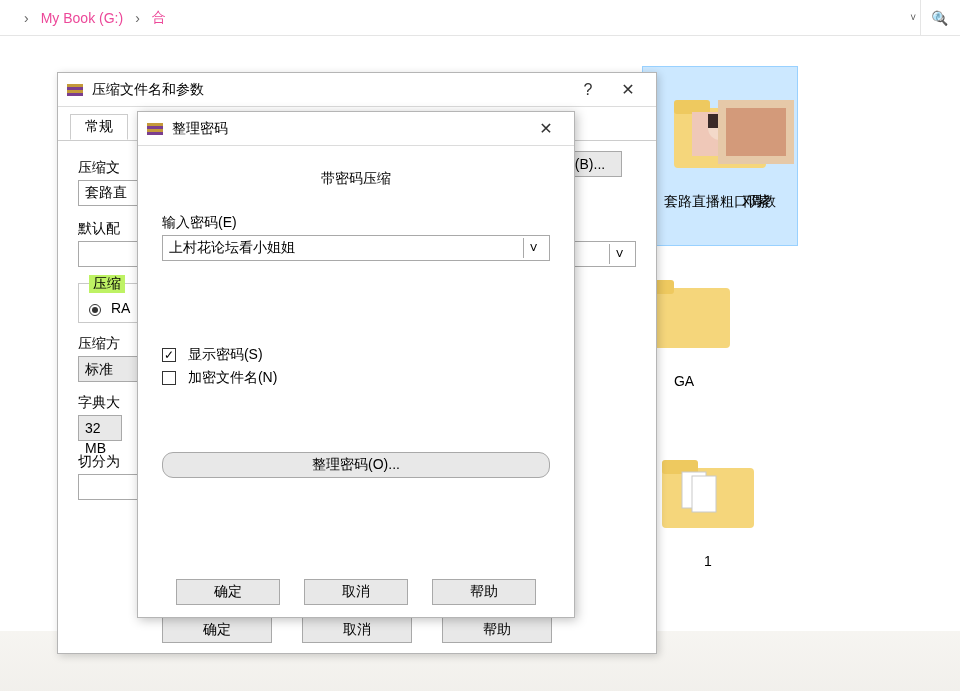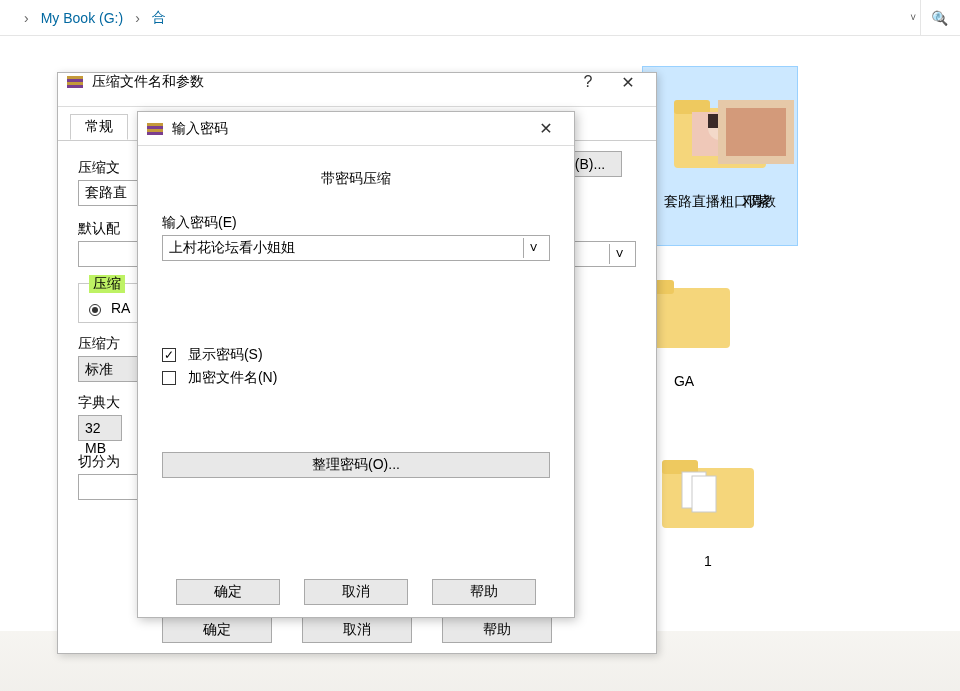--- a/index.html
+++ b/index.html
@@ -1,20 +1,20 @@
 <!DOCTYPE html>
 <html><head>
 <meta charset="utf-8">
 <style>
 * { box-sizing: border-box; font-family: "Microsoft YaHei", "Segoe UI", sans-serif; font-size: 14px; }
 body { margin: 0; width: 960px; height: 691px; background: #fff; overflow: hidden; position: relative; }
 
 
 .topbar { height: 36px; display: flex; align-items: center; border-bottom: 1px solid #e5e5e5; padding: 0 6px; position: relative; }
-.crumb { padding: 0 6px; color: #0369a1; }
+.crumb { padding: 0 6px; color: #ec4899; }
 .crumb.sep { color: #666; }
 .topbar .spacer { flex: 1; }
 .topbtn { width: 28px; height: 28px; display: inline-flex; align-items: center; justify-content: center; color: #555; }
 .topbar .dd { font-size: 10px; color: #555; margin-right: 10px; }
 .searchbox { position:absolute; right:0; top:0; height:35px; border-left:1px solid #e5e5e5; display:flex; align-items:center; padding-left:10px; width:40px;}
 
 
 .explorer { position: absolute; top: 36px; left: 0; right: 0; bottom: 0; padding: 30px 20px 0 20px; }
 .items { display: flex; flex-wrap: wrap; align-content: flex-start; }
 .item { width: 156px; height: 180px; display: flex; flex-direction: column; align-items: center; text-align: center; padding-top: 10px; border: 1px solid transparent; }
@@ -23,31 +23,31 @@
 .item .name { margin-top: 6px; line-height: 1.25; max-width: 140px; word-break: break-all; }
 
 
 .folder-svg { width: 100px; height: 80px; }
 .folder-svg .back { fill: #f5d67b; }
 .folder-svg .tab  { fill: #eec95f; }
 .folder-svg .paper{ fill: #fff; stroke:#c9c9c9; stroke-width:1; }
 
 
 .dialog1 { position: absolute; left: 57px; top: 72px; width: 600px; height: 582px; background: #fff; border: 1px solid #b5b5b5; box-shadow: 2px 2px 8px rgba(0,0,0,.18); }
-.dlg1-titlebar { height: 34px; display: flex; padding: 0 8px; border-bottom: 1px solid #dcdcdc; }
+.dlg1-titlebar { height: 34px; display: flex; align-items: center; padding: 0 8px; border-bottom: 1px solid #dcdcdc; }
 .winrar-icon { width: 18px; height: 18px; margin-right: 8px; }
 .dlg1-title { flex: 1; }
 .dlg1-xbtn { width: 40px; text-align: center; font-size: 16px; color: #333; }
 .tabrow { padding: 6px 12px 0 12px; border-bottom: 1px solid #ccc; height: 34px; }
 .tab { display: inline-block; border: 1px solid #ccc; border-bottom: 1px solid #fff; background: #fff; padding: 3px 14px; position: relative; top: 1px; }
 .dlg1-body { padding: 12px 20px; }
 .label { margin: 6px 0 3px 0; }
 .textfield { height: 26px; width: 100%; border: 1px solid #a9a9a9; padding: 2px 6px; line-height: 20px; background: #fff; }
 .btn { height: 26px; border: 1px solid #a9a9a9; background: #e8e8e8; padding: 0 14px; display:inline-flex; align-items:center; justify-content:center;}
-.btn.block { width: 100%; }
+.btn.block { width: 100%; border-radius: 11px; }
 .row { display: flex; align-items: center; gap: 6px; }
 .twocol { display: flex; gap: 40px; }
 .fieldset { border: 1px solid #c9c9c9; padding: 6px 10px; margin-top: 6px; }
 .fieldset .legend { position: relative; top: -15px; background: #bef264; padding: 0 4px; display: inline-block; }
 .readonly { background: #e8e8e8; }
 .select-wide { width: 100%; height: 26px; border: 1px solid #a9a9a9; padding: 2px 6px; background:#fff; display:flex; align-items:center; }
 .select-wide .caret { margin-left:auto; width:20px; height:100%; display:flex; align-items:center; justify-content:center; border-left:1px solid #a9a9a9;}
 .radio-dot { width:12px;height:12px;border:1px solid #333;border-radius:50%;display:inline-flex;align-items:center;justify-content:center;margin-right:6px;}
 .radio-dot .inner{width:6px;height:6px;border-radius:50%;background:#333;}
 .dlg1-footer { position: absolute; bottom: 10px; left: 0; right: 0; display: flex; justify-content: center; gap: 30px; }
@@ -229,21 +229,21 @@
   </div>
 </div>
 
 <div class="dialog2">
   <div class="dlg2-titlebar">
     <svg class="winrar-icon" viewBox="0 0 18 18">
         <rect x="1" y="3" width="16" height="12" fill="#7a3e8f"></rect>
         <rect x="1" y="3" width="16" height="3" fill="#c49a3a"></rect>
         <rect x="1" y="9" width="16" height="3" fill="#c49a3a"></rect>
       </svg>
-    <span style="flex:1">输入密码</span>
+    <span style="flex:1">整理密码</span>
     <span class="dlg1-xbtn">✕</span>
   </div>
   <div class="dlg2-body">
     <div class="center" style="margin:6px 0 26px 0">带密码压缩</div>
 
     <div class="label">输入密码(E)</div>
     <div class="select-wide">
       <span>上村花论坛看小姐姐</span>
       <span class="caret">˅</span>
     </div>

